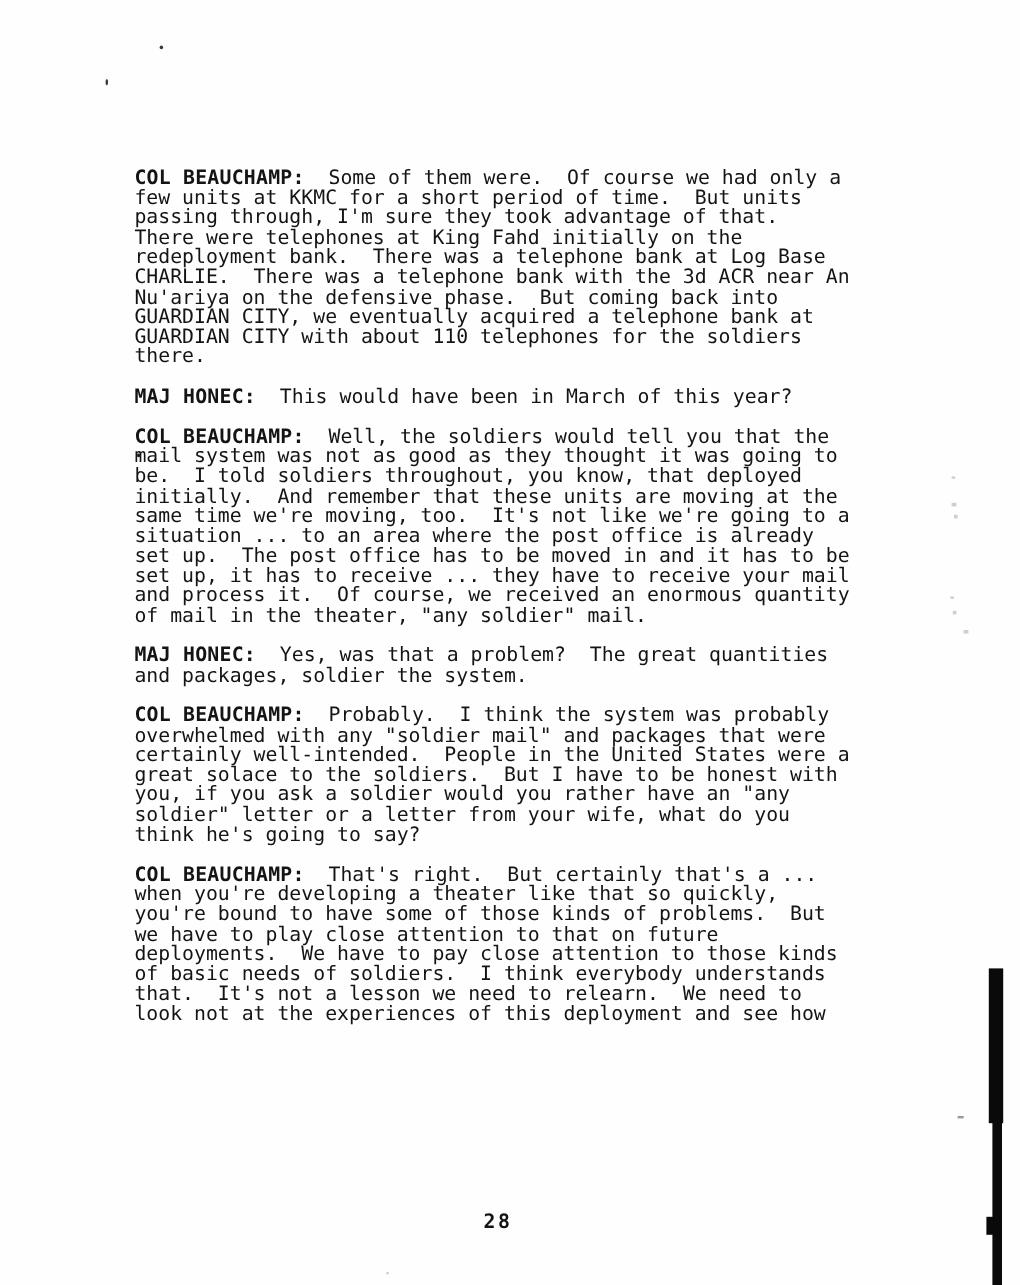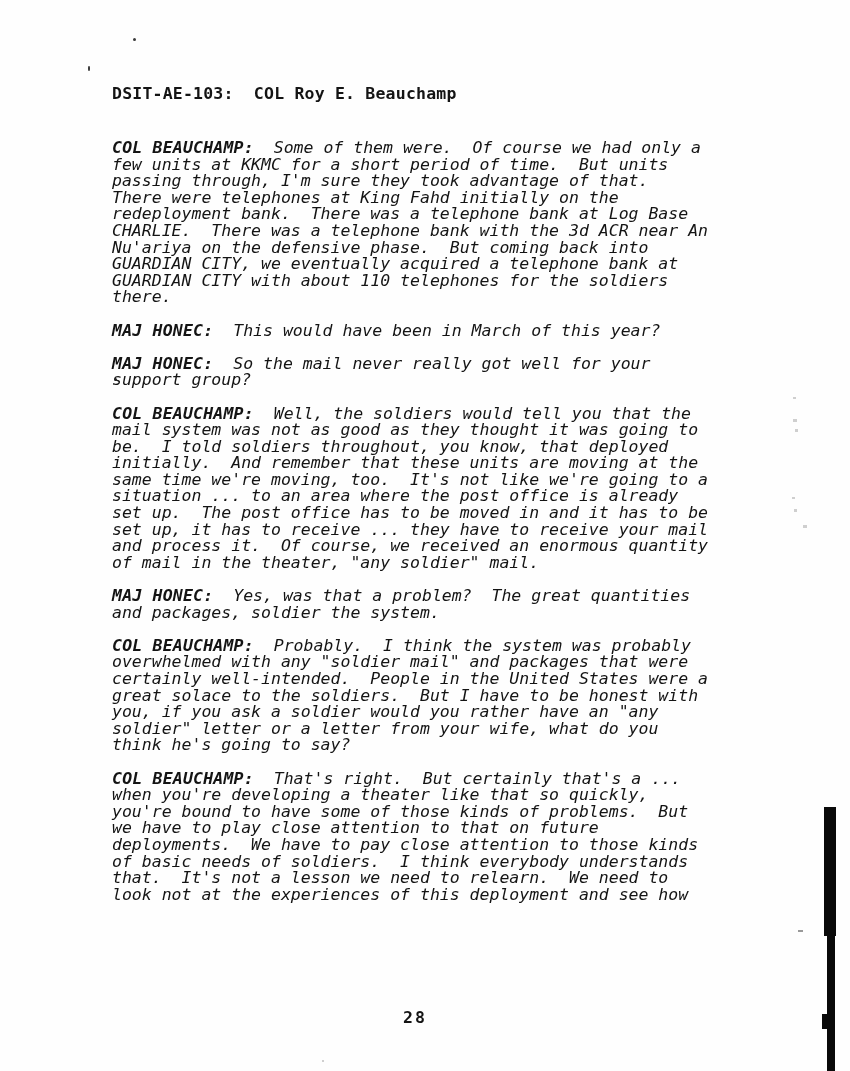--- a/index.html
+++ b/index.html
@@ -27,21 +27,20 @@
     position: absolute;
     left: 112px;
     top: 140px;
     width: 660px;
     font-size: 16.5px;
     line-height: 16.6px;
   }
   .para {
     white-space: pre-wrap;
     margin-bottom: 16.6px;
-    font-style: italic;
   }
   .speaker { font-weight: bold; letter-spacing: 0.2px; }
   .page-number {
     position: absolute;
     left: 403px;
     top: 1010px;
     font-size: 16.5px;
     line-height: 16.6px;
     font-weight: bold;
     letter-spacing: 2px;
@@ -63,40 +62,37 @@
   .f4 { left: 792px; top: 497px; width: 3px; height: 2px; }
   .f5 { left: 794px; top: 509px; width: 3px; height: 3px; }
   .f6 { left: 803px; top: 525px; width: 4px; height: 3px; }
   .f7 { left: 322px; top: 1060px; width: 2px; height: 2px; }
 </style>
 </head>
 <body>
 
 <div class="page">
 
-  <div class="doc-header">DSIT-AE-103:  COL Roy E. Beauchamp</div>
 
   <div class="content">
 
     <div class="para"><span class="speaker">COL BEAUCHAMP:</span><span>  Some of them were.  Of course we had only a
 few units at KKMC for a short period of time.  But units
 passing through, I'm sure they took advantage of that.
 There were telephones at King Fahd initially on the
 redeployment bank.  There was a telephone bank at Log Base
 CHARLIE.  There was a telephone bank with the 3d ACR near An
 Nu'ariya on the defensive phase.  But coming back into
 GUARDIAN CITY, we eventually acquired a telephone bank at
 GUARDIAN CITY with about 110 telephones for the soldiers
 there.</span></div>
 
     <div class="para"><span class="speaker">MAJ HONEC:</span><span>  This would have been in March of this year?</span></div>
 
 
-    <div class="para"><span class="speaker">MAJ HONEC:</span><span>  So the mail never really got well for your
-support group?</span></div>
 
     <div class="para"><span class="speaker">COL BEAUCHAMP:</span><span>  Well, the soldiers would tell you that the
 mail system was not as good as they thought it was going to
 be.  I told soldiers throughout, you know, that deployed
 initially.  And remember that these units are moving at the
 same time we're moving, too.  It's not like we're going to a
 situation ... to an area where the post office is already
 set up.  The post office has to be moved in and it has to be
 set up, it has to receive ... they have to receive your mail
 and process it.  Of course, we received an enormous quantity

